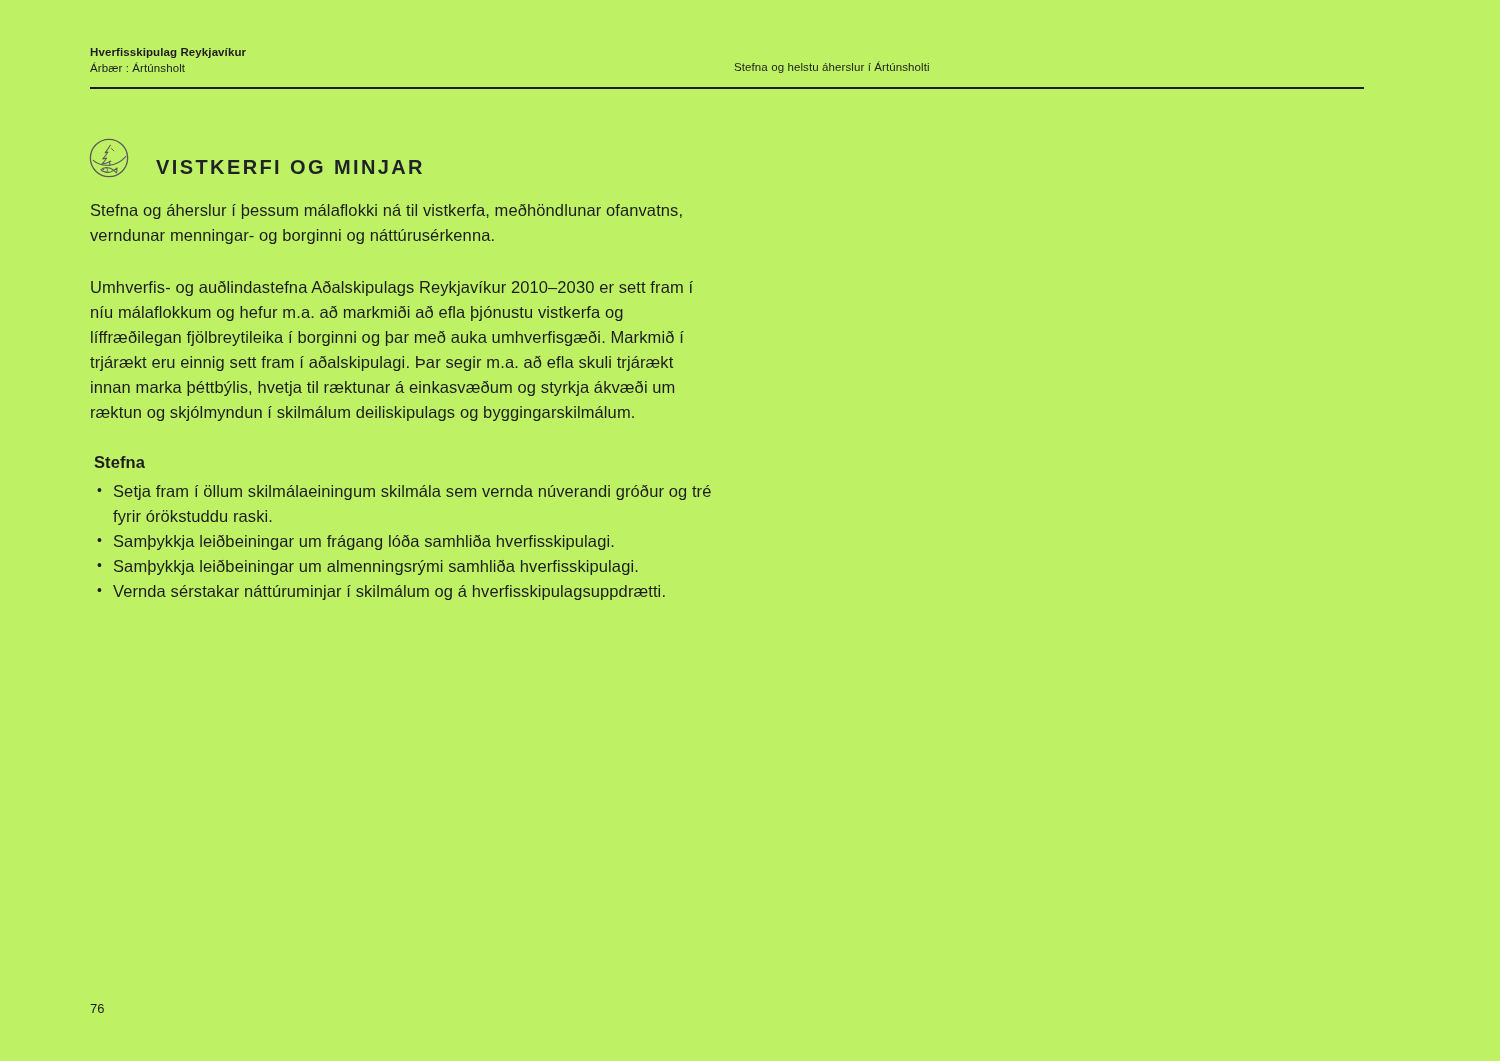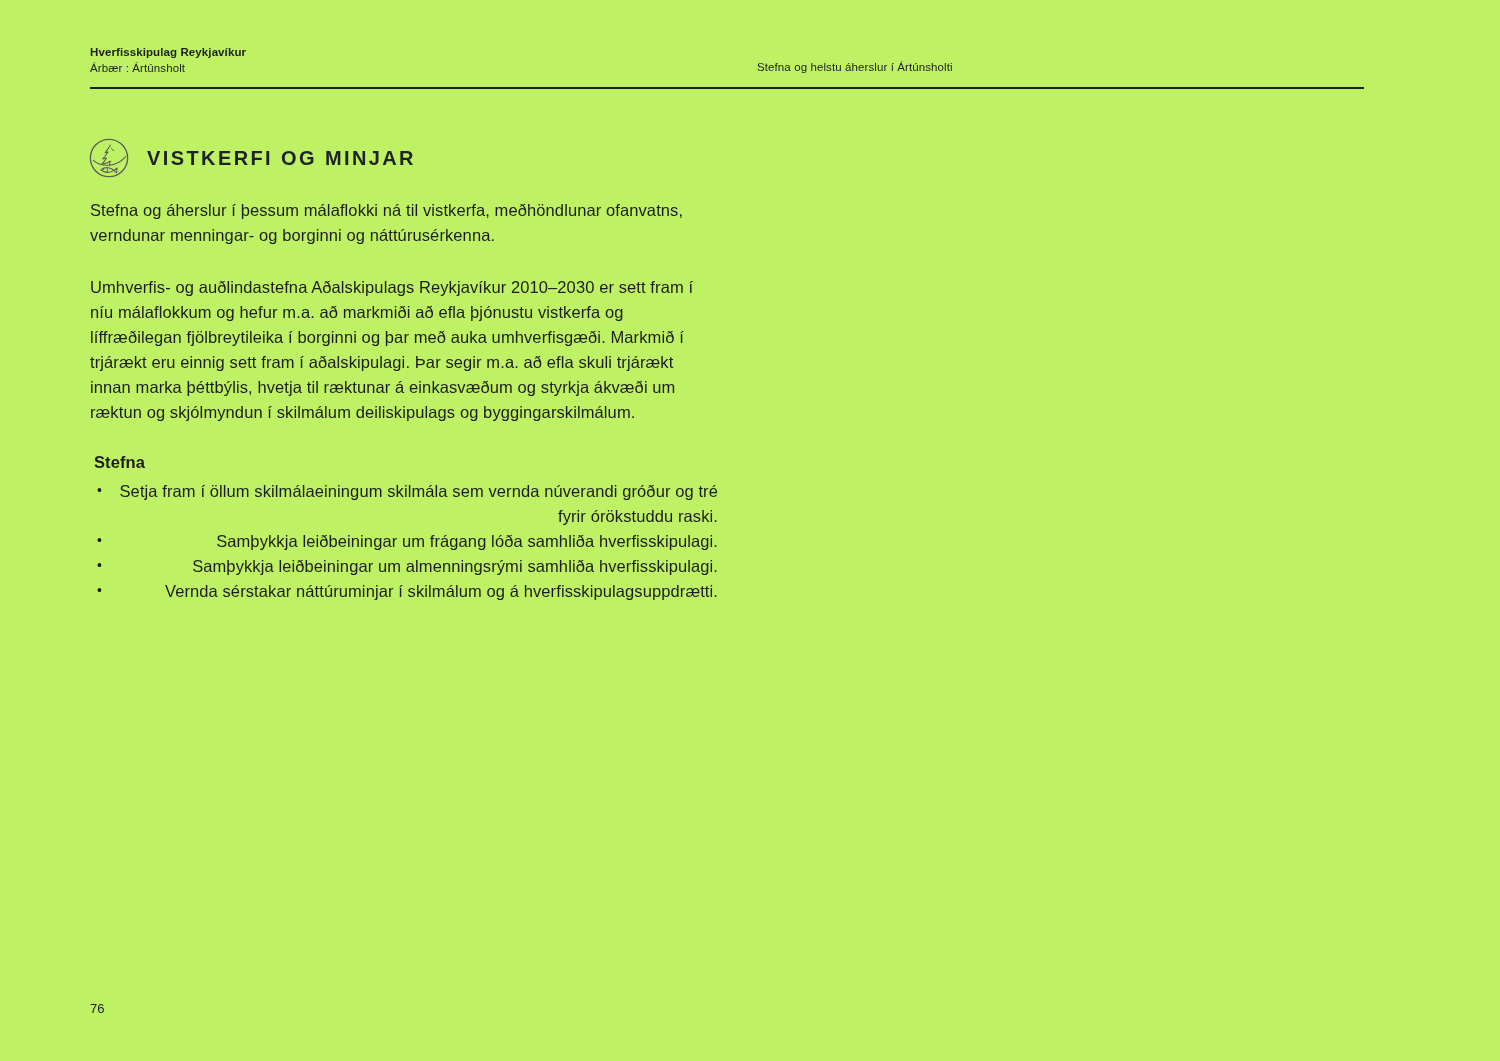--- a/index.html
+++ b/index.html
@@ -22,43 +22,43 @@
     position: absolute;
     left: 90px;
     top: 44px;
     font-size: 11.5px;
     line-height: 16px;
     letter-spacing: 0.1px;
   }
   .header-left .doc-title { font-weight: bold; }
   .header-right {
     position: absolute;
-    left: 757px;
+    left: 734px;
     top: 60px;
     font-size: 11.5px;
     line-height: 14px;
     letter-spacing: 0.1px;
   }
   .header-rule {
     position: absolute;
     left: 90px;
     top: 87px;
     width: 1274px;
     height: 2px;
     background: #1d1d1f;
   }
 
   
   .title-row {
     position: absolute;
     left: 88px;
     top: 137px;
     display: flex;
-    align-items: center;
-    gap: 17px;
+    align-items: flex-end;
+    gap: 26px;
   }
   .section-icon {
     width: 42px;
     height: 42px;
     flex: 0 0 auto;
   }
   .section-icon svg { display: block; }
   .section-title {
     margin: 0;
     font-size: 20px;
@@ -91,21 +91,20 @@
 
   ul.action-list {
     margin: 0;
     padding: 0;
     list-style: none;
   }
   ul.action-list li {
     position: relative;
     padding-left: 23px;
     margin: 0;
-    text-align: right;
   }
   ul.action-list li::before {
     content: "•";
     position: absolute;
     left: 7px;
     top: -1px;
     font-size: 14px;
   }
 
   

